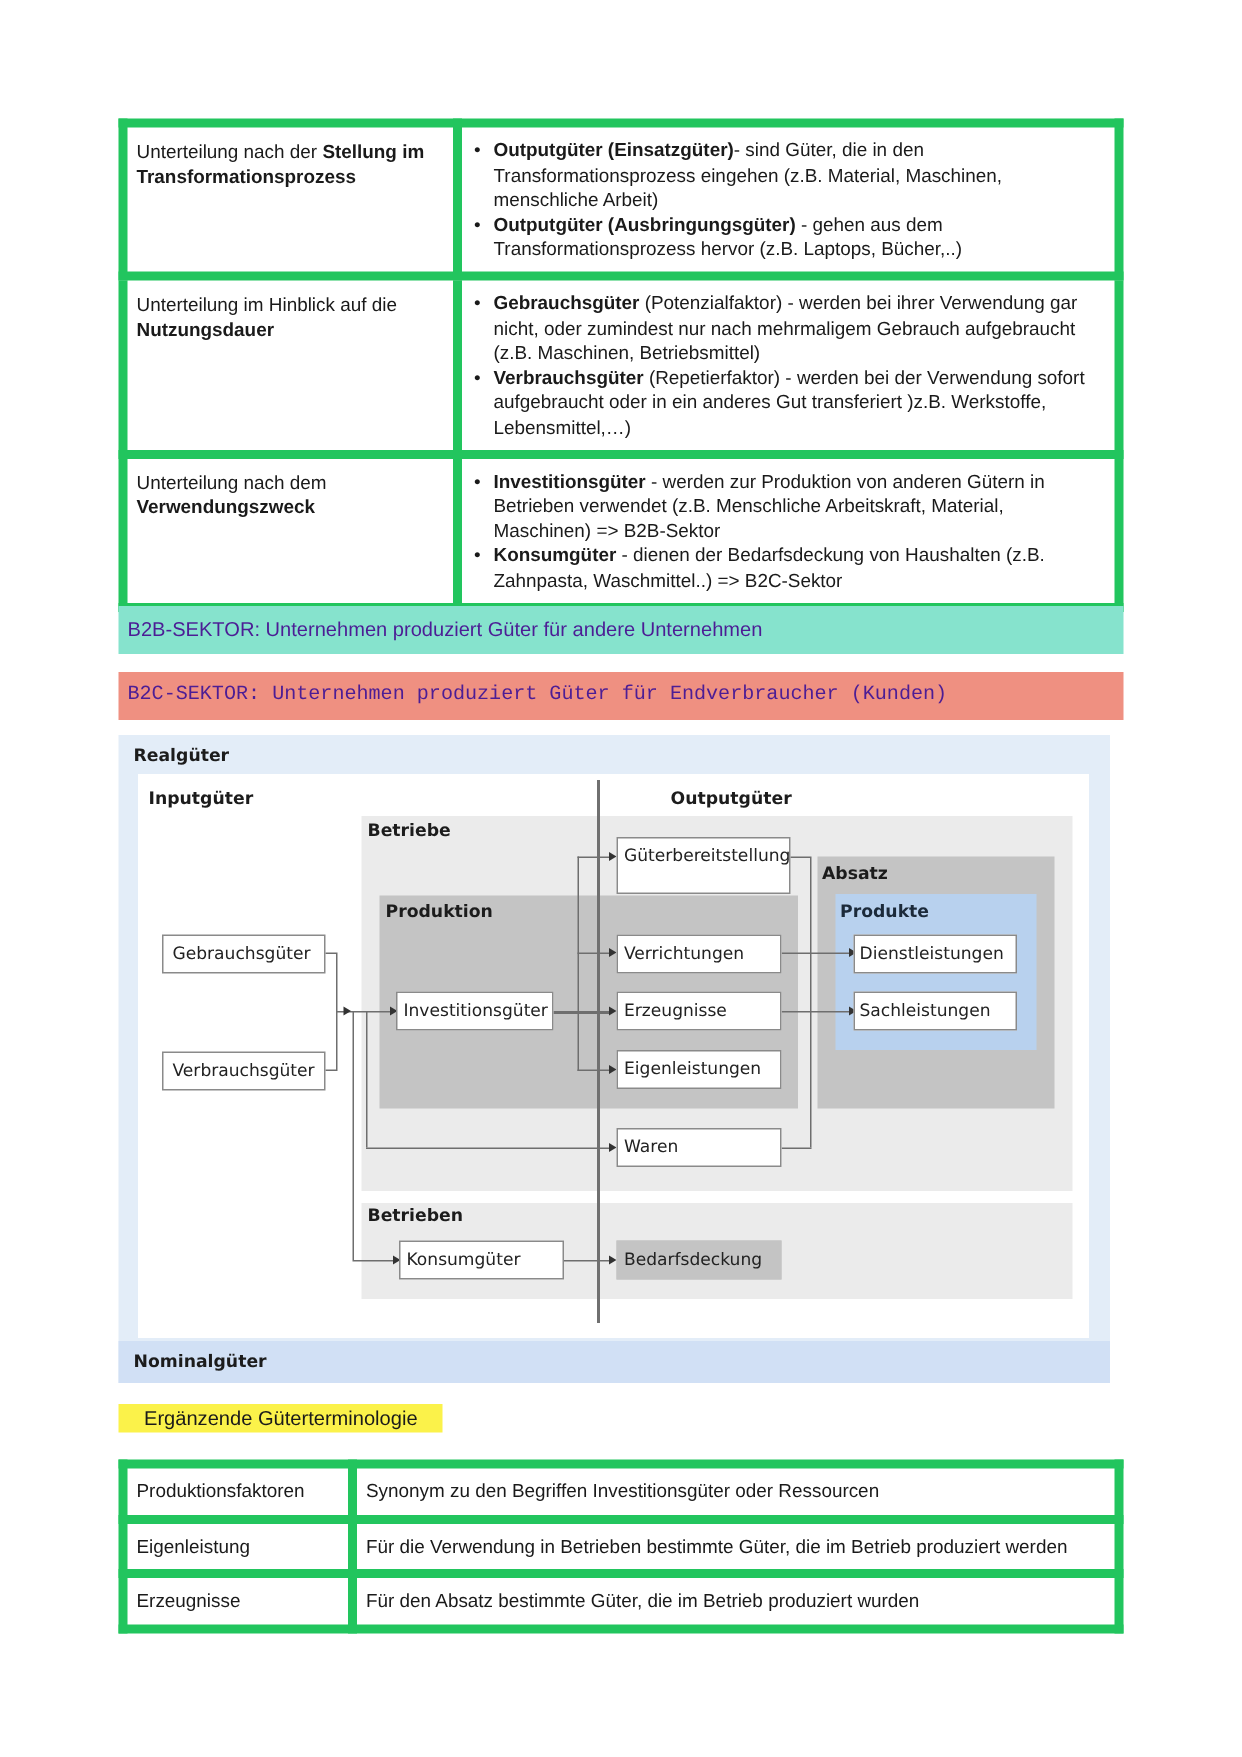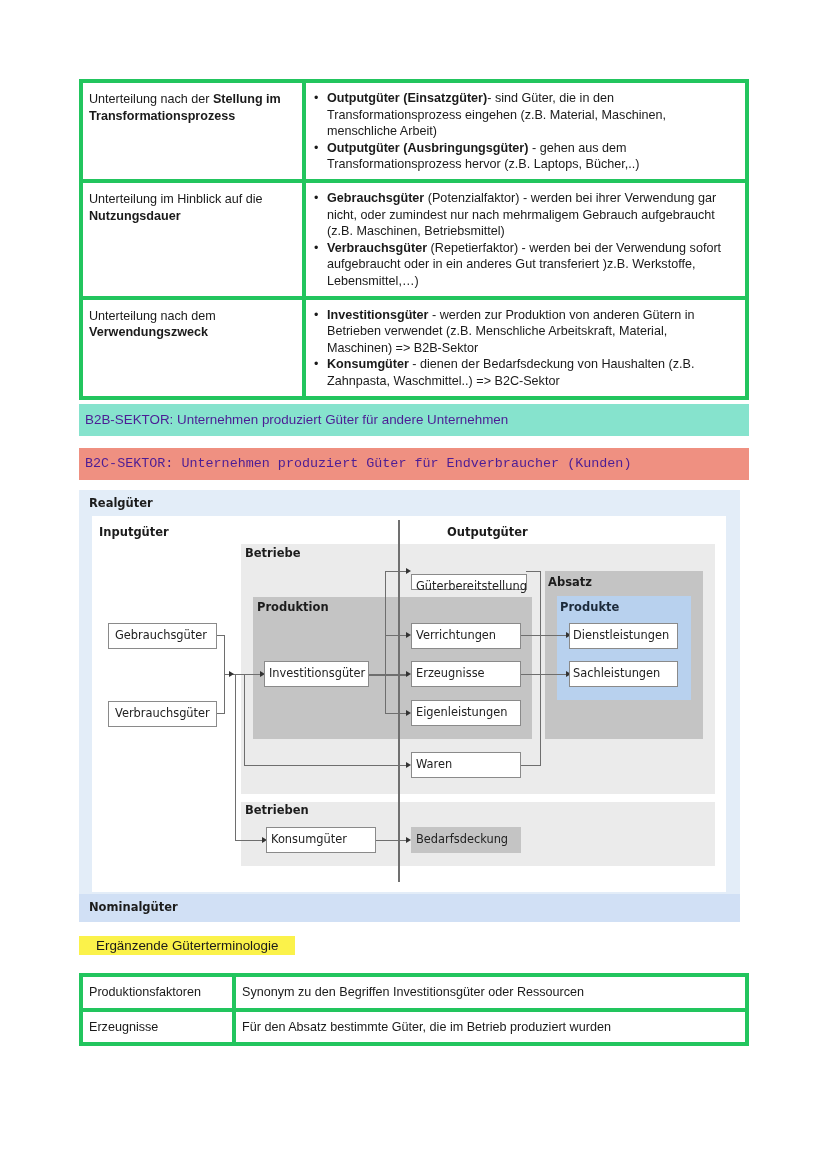--- a/index.html
+++ b/index.html
@@ -1,21 +1,21 @@
 <!DOCTYPE html>
 <html><head>
 <meta charset="utf-8">
 <style>
   * { box-sizing: border-box; margin: 0; padding: 0; }
   html, body { width: 828px; height: 1171px; background: #ffffff; }
   body { position: relative; font-family: "Liberation Sans", sans-serif; color: #1a1a1a; overflow: hidden; }
 
   
   .tbl { position: absolute; left: 79px; width: 670px; border-collapse: collapse; font-size: 12.6px; line-height: 16.6px; }
-  .tbl td { border: 4px solid #22c55e; vertical-align: top; margin-left: 12px; }
+  .tbl td { border: 6px solid #22c55e; vertical-align: top; margin-left: 12px; }
   .tbl td.c1 { width: 223px; padding: 8px 6px 6px 6px; }
   .tbl td.c2 { padding: 7px 10px 6px 8px; }
   .tbl ul { list-style: none; }
   .tbl li { position: relative; padding-left: 13px; }
   .tbl li::before { content: "•"; position: absolute; left: 0; top: 0; }
   b { font-weight: bold; }
 
   #t1 { top: 79px; }
 
   
@@ -132,21 +132,21 @@
   <div class="line" style="left:442px; top:184px; width:46px; height:1px;"></div>
   <div class="arrow" style="left:487px; top:142px;"></div>
   <div class="arrow" style="left:487px; top:181px;"></div>
 
   <div class="line" style="left:297px; top:350px; width:30px; height:1px;"></div>
   <div class="arrow" style="left:327px; top:347px;"></div>
 
   <div class="d-box" style="left:29px; top:133px; width:109px; height:26px;">Gebrauchsgüter</div>
   <div class="d-box" style="left:29px; top:211px; width:109px; height:26px;">Verbrauchsgüter</div>
   <div class="d-box" style="left:185px; top:171px; width:105px; height:26px; padding-left:4px;">Investitionsgüter</div>
-  <div class="d-box" style="left:332px; top:68px; width:116px; height:16px; padding-left:4px;margin-top:16px;">Güterbereitstellung</div>
+  <div class="d-box" style="left:332px; top:68px; width:116px; height:38px; padding-left:4px;">Güterbereitstellung</div>
   <div class="d-box" style="left:332px; top:133px; width:110px; height:26px; padding-left:4px;">Verrichtungen</div>
   <div class="d-box" style="left:332px; top:171px; width:110px; height:26px; padding-left:4px;">Erzeugnisse</div>
   <div class="d-box" style="left:332px; top:210px; width:110px; height:26px; padding-left:4px;">Eigenleistungen</div>
   <div class="d-box" style="left:332px; top:262px; width:110px; height:26px; padding-left:4px;">Waren</div>
   <div class="d-box" style="left:490px; top:133px; width:109px; height:26px; padding-left:3px;">Dienstleistungen</div>
   <div class="d-box" style="left:490px; top:171px; width:109px; height:26px; padding-left:3px;">Sachleistungen</div>
   <div class="d-box" style="left:187px; top:337px; width:110px; height:26px; padding-left:4px;">Konsumgüter</div>
   <div class="d-box" style="left:332px; top:337px; width:110px; height:26px; padding-left:4px; background:#c4c4c4; border-color:#c4c4c4;">Bedarfsdeckung</div>
 
   <div class="d-abs" style="left:0; top:404px; width:661px; height:28px; background:#d1e0f5;"></div>
@@ -155,17 +155,21 @@
 
 <div id="extra-heading">Ergänzende Güterterminologie</div>
 
 <table class="tbl" id="t2">
   <tbody>
       <tr>
     <td class="c1">Produktionsfaktoren</td>
     <td class="c2">Synonym zu den Begriffen Investitionsgüter oder Ressourcen</td>
   </tr>
   <tr>
+    <td class="c1">Eigenleistung</td>
+    <td class="c2">Für die Verwendung in Betrieben bestimmte Güter, die im Betrieb produziert werden</td>
+  </tr>
+  <tr>
     <td class="c1">Erzeugnisse</td>
     <td class="c2">Für den Absatz bestimmte Güter, die im Betrieb produziert wurden</td>
   </tr>
 </tbody>
   </table>
 
 </body></html>

